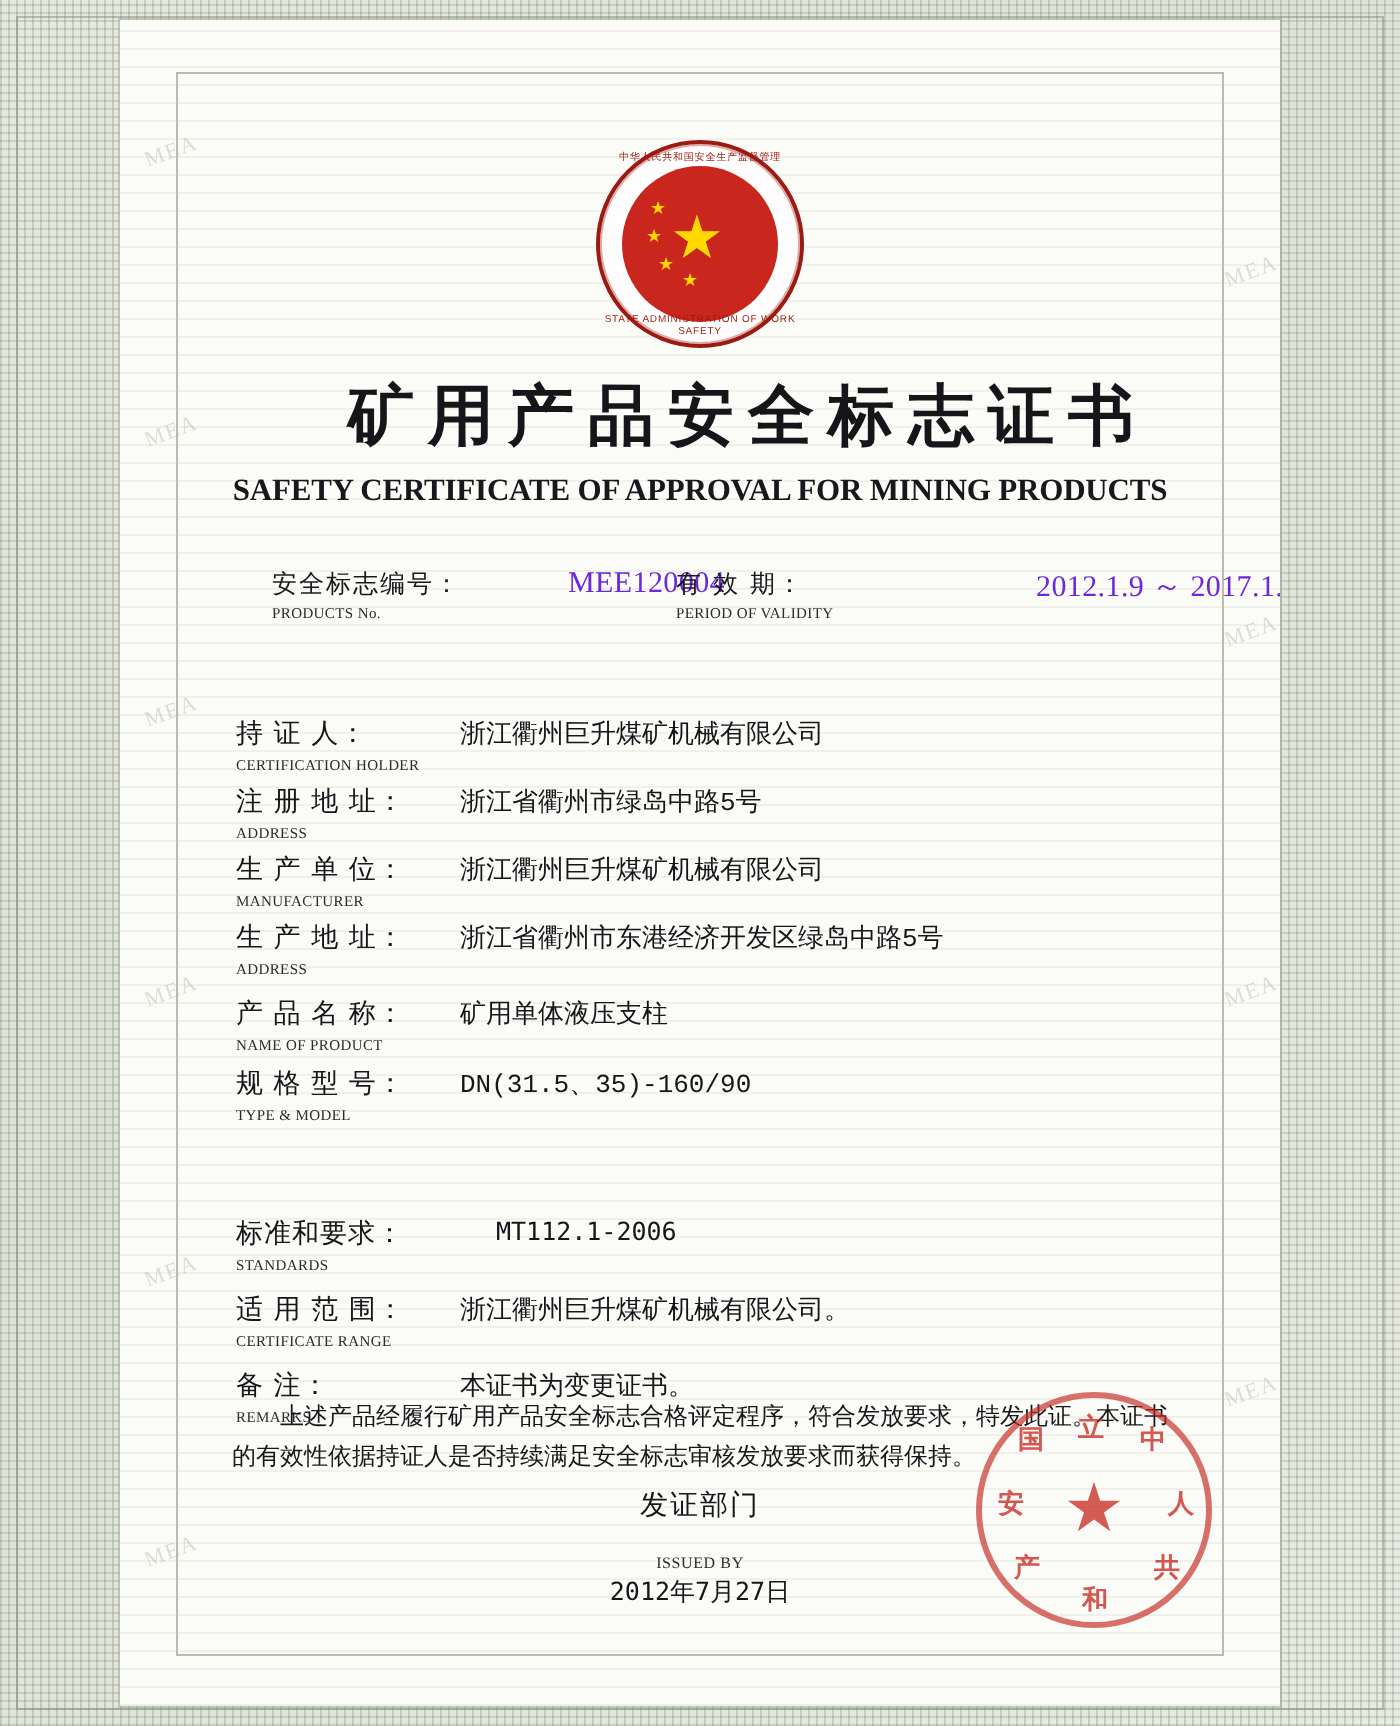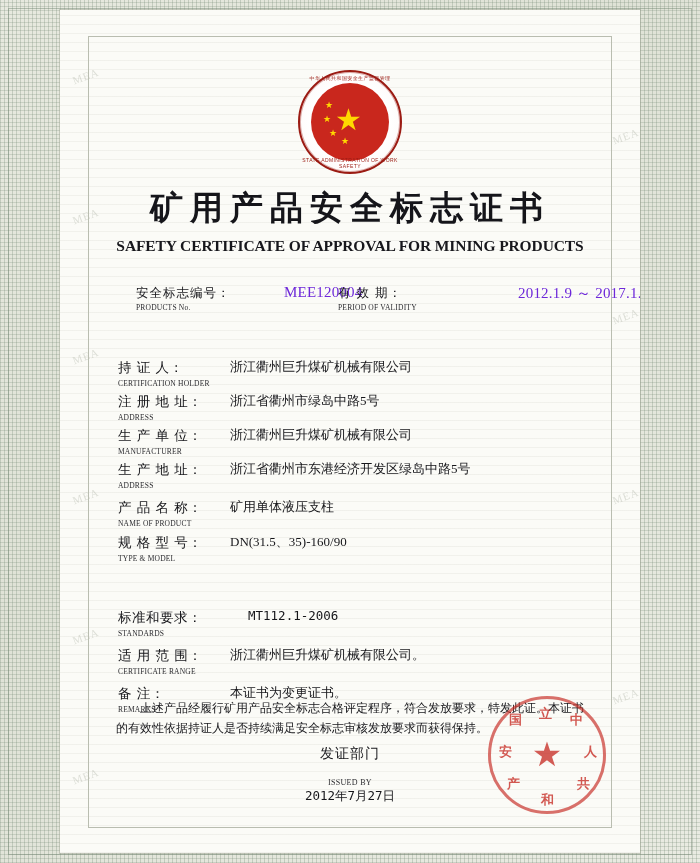--- a/index.html
+++ b/index.html
@@ -131,20 +131,21 @@
   .title-cn {
     position: absolute;
     top: 150px;
     left: 0; width: 100%;
     text-align: center;
     font-size: 33px;
     letter-spacing: 7px;
     font-weight: bold;
     color: #15151a;
     font-family: "DejaVu Serif", serif;
+    padding-left: 24px;
   }
   .title-en {
     position: absolute;
     top: 201px;
     left: 0; width: 100%;
     text-align: center;
     font-size: 15.5px;
     font-weight: bold;
     letter-spacing: -0.1px;
     color: #17171c;
@@ -218,21 +219,21 @@
     font-size: 7.5px;
     color: #2b2b2f;
     letter-spacing: 0.2px;
     display: block;
     margin-top: 2px;
   }
   .field .f-value {
     position: absolute;
     left: 112px;
     top: 0px;
-    font-family: Liberation Serif, serif;
+    font-family: Liberation Mono, monospace;
     font-size: 13px;
     color: #16161a;
     white-space: nowrap;
   }
   .field .f-value.mono {
     font-family: "DejaVu Sans Mono", monospace;
     font-size: 12.5px;
     letter-spacing: 0;
   }
 

